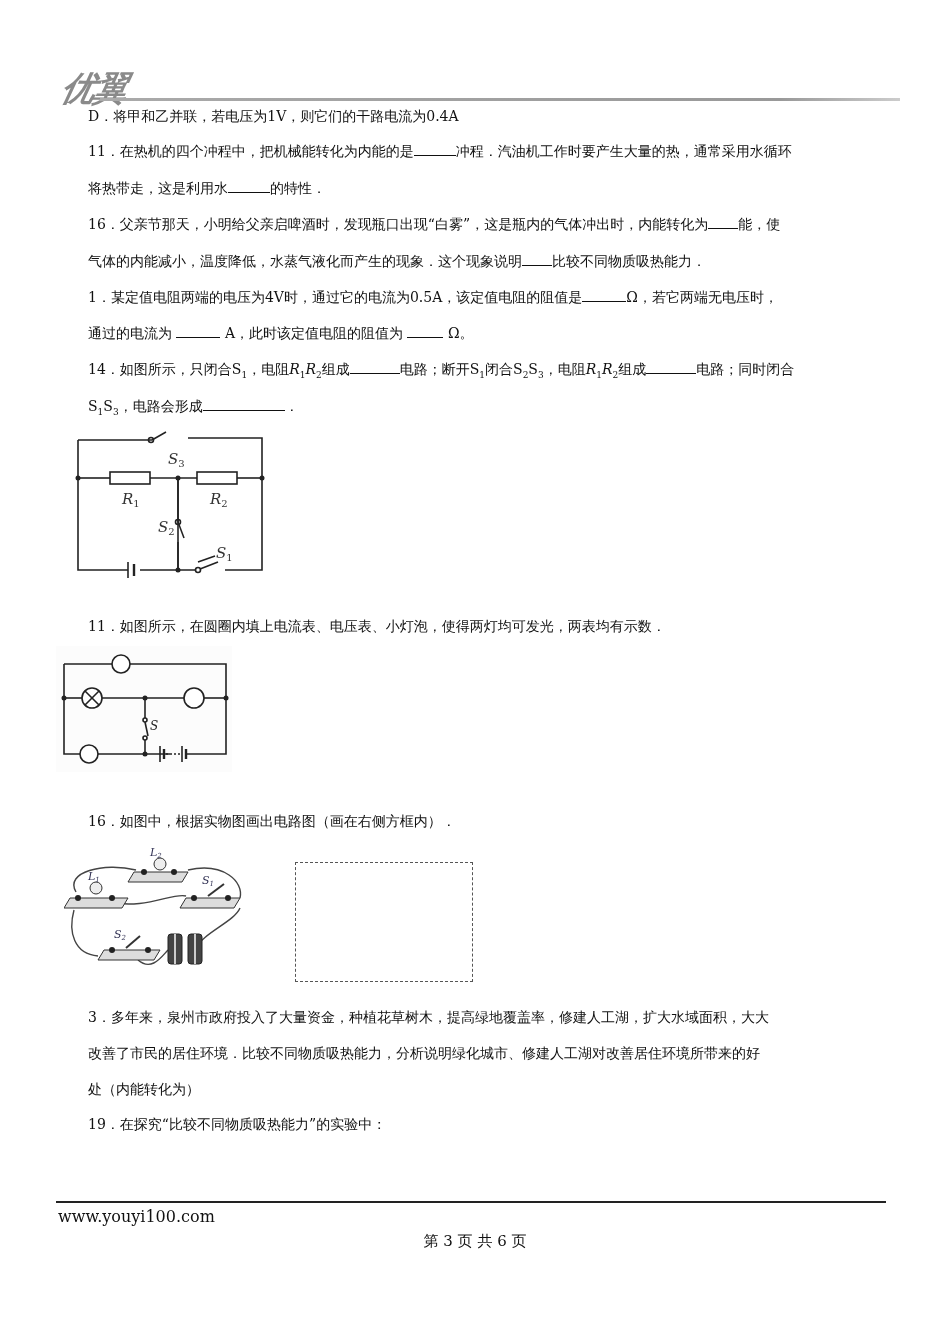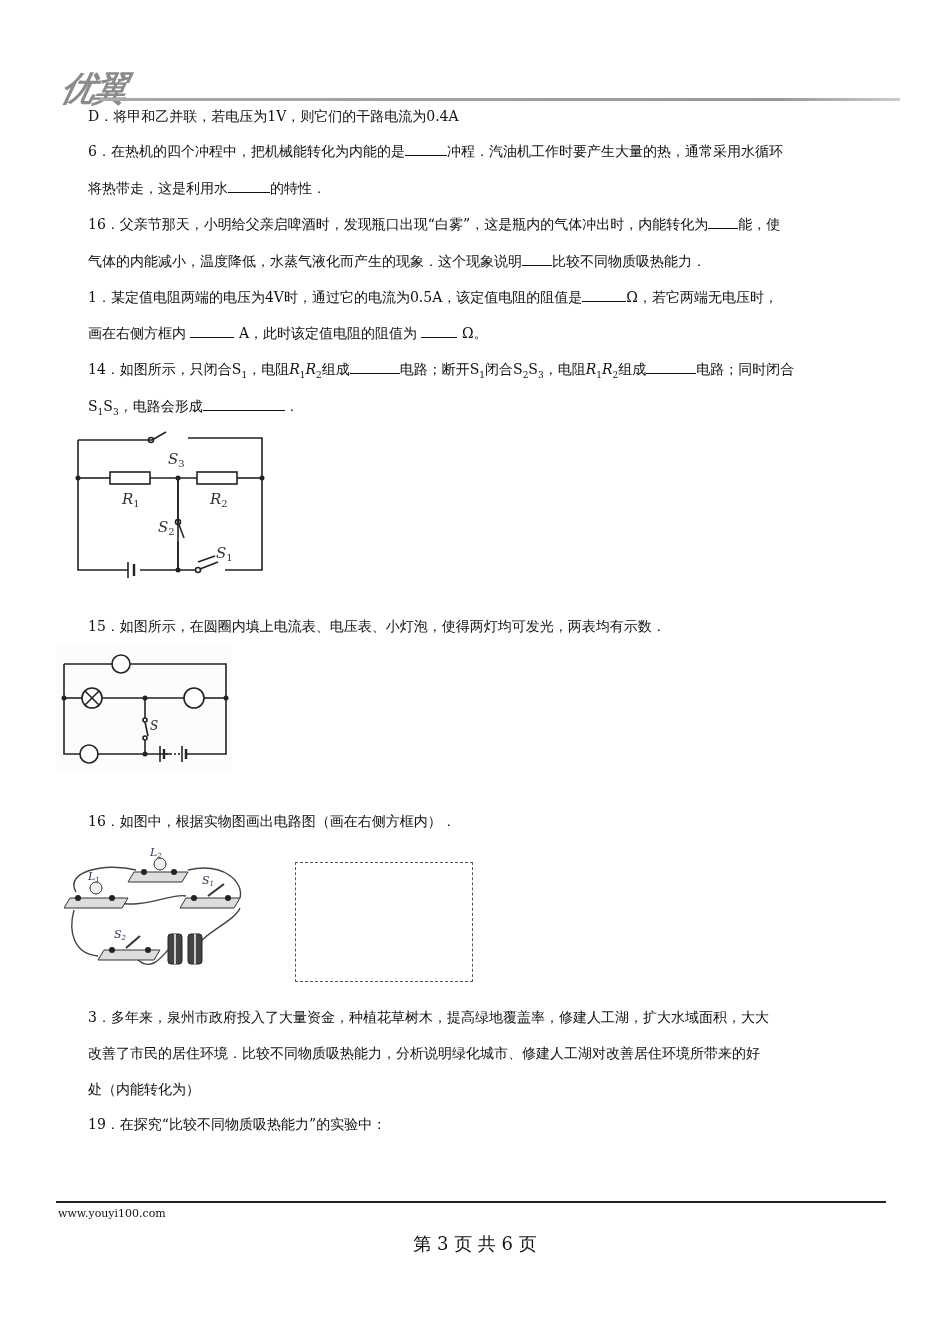--- a/index.html
+++ b/index.html
@@ -28,53 +28,53 @@
   i.var { font-style: italic; }
   .fig { position: absolute; }
   .dashed-box {
     position: absolute; left: 295px; top: 862px; width: 176px; height: 118px;
     border: 1px dashed #555;
   }
   .footer-line {
     position: absolute; left: 56px; top: 1201px; width: 830px; height: 2px; background: #222;
   }
   .footer-url {
-    position: absolute; left: 58px; top: 1207px; font-size: 11px;
+    position: absolute; left: 58px; top: 1207px; font-size: 16px;
   }
   .page-num {
-    position: absolute; left: 0; width: 950px; top: 1232px; text-align: center; font-size: 18px;
+    position: absolute; left: 0; width: 950px; top: 1232px; text-align: center; font-size: 15px;
   }
 </style>
 </head>
 <body>
 
 <div class="logo">优翼</div>
 <div class="header-line"></div>
 
 <div class="line" style="top:106px">D．将甲和乙并联，若电压为1V，则它们的干路电流为0.4A</div>
 
 <div class="line" style="top:141px">
-  <span>6．在热机的四个冲程中，把机械能转化为内能的是</span><span class="blank" style="width:42px"></span><span>冲程．汽油机工作时要产生大量的热，通常采用水循环</span>
+  <span>11．在热机的四个冲程中，把机械能转化为内能的是</span><span class="blank" style="width:42px"></span><span>冲程．汽油机工作时要产生大量的热，通常采用水循环</span>
 </div>
 <div class="line" style="top:178px">
   <span>将热带走，这是利用水</span><span class="blank" style="width:42px"></span><span>的特性．</span>
 </div>
 
 <div class="line" style="top:214px">
   <span>16．父亲节那天，小明给父亲启啤酒时，发现瓶口出现“白雾”，这是瓶内的气体冲出时，内能转化为</span><span class="blank" style="width:30px"></span><span>能，使</span>
 </div>
 <div class="line" style="top:251px">
   <span>气体的内能减小，温度降低，水蒸气液化而产生的现象．这个现象说明</span><span class="blank" style="width:30px"></span><span>比较不同物质吸热能力．</span>
 </div>
 
 <div class="line" style="top:287px">
   <span>1．某定值电阻两端的电压为4V时，通过它的电流为0.5A，该定值电阻的阻值是</span><span class="blank" style="width:44px"></span><span>Ω，若它两端无电压时，</span>
 </div>
 <div class="line" style="top:323px">
-  <span>画在右侧方框内 </span><span class="blank" style="width:44px"></span><span> A，此时该定值电阻的阻值为 </span><span class="blank" style="width:36px"></span><span> Ω。</span>
+  <span>通过的电流为 </span><span class="blank" style="width:44px"></span><span> A，此时该定值电阻的阻值为 </span><span class="blank" style="width:36px"></span><span> Ω。</span>
 </div>
 
 <div class="line" style="top:359px">
   <span>14．如图所示，只闭合S</span><sub>1</sub><span>，电阻</span><i class="var">R</i><sub>1</sub><i class="var">R</i><sub>2</sub><span>组成</span><span class="blank" style="width:50px"></span><span>电路；断开S</span><sub>1</sub><span>闭合S</span><sub>2</sub><span>S</span><sub>3</sub><span>，电阻</span><i class="var">R</i><sub>1</sub><i class="var">R</i><sub>2</sub><span>组成</span><span class="blank" style="width:50px"></span><span>电路；同时闭合</span>
 </div>
 <div class="line" style="top:396px">
   <span>S</span><sub>1</sub><span>S</span><sub>3</sub><span>，电路会形成</span><span class="blank" style="width:82px"></span><span>．</span>
 </div>
 
 <svg class="fig" style="left:70px;top:430px" width="205" height="150" viewBox="0 0 205 150">
@@ -105,21 +105,21 @@
   </g>
   <g font-family="DejaVu Serif, serif" font-style="italic" font-size="15" fill="#333">
     <text x="98" y="34"><tspan>S</tspan><tspan font-size="10" dy="3" font-style="normal">3</tspan></text>
     <text x="52" y="74"><tspan>R</tspan><tspan font-size="10" dy="3" font-style="normal">1</tspan></text>
     <text x="140" y="74"><tspan>R</tspan><tspan font-size="10" dy="3" font-style="normal">2</tspan></text>
     <text x="88" y="102"><tspan>S</tspan><tspan font-size="10" dy="3" font-style="normal">2</tspan></text>
     <text x="146" y="128"><tspan>S</tspan><tspan font-size="10" dy="3" font-style="normal">1</tspan></text>
   </g>
 </svg>
 
-<div class="line" style="top:616px">15．如图所示，在圆圈内填上电流表、电压表、小灯泡，使得两灯均可发光，两表均有示数．</div>
+<div class="line" style="top:616px">11．如图所示，在圆圈内填上电流表、电压表、小灯泡，使得两灯均可发光，两表均有示数．</div>
 
 <svg class="fig" style="left:56px;top:646px" width="176" height="126" viewBox="0 0 176 126">
   <rect x="0" y="0" width="176" height="126" fill="#fcfcfc"></rect>
   <g stroke="#222" stroke-width="1.6" fill="none">
     <path d="M8 18 H56 M74 18 H170 V108 H130 M114 108 H104"></path>
     <path d="M8 18 V108 H24 M42 108 H104"></path>
     <circle cx="65" cy="18" r="9" fill="#fff"></circle>
     <line x1="8" y1="52" x2="26" y2="52"></line>
     <circle cx="36" cy="52" r="10" fill="#fff"></circle>
     <line x1="29" y1="45" x2="43" y2="59"></line>

